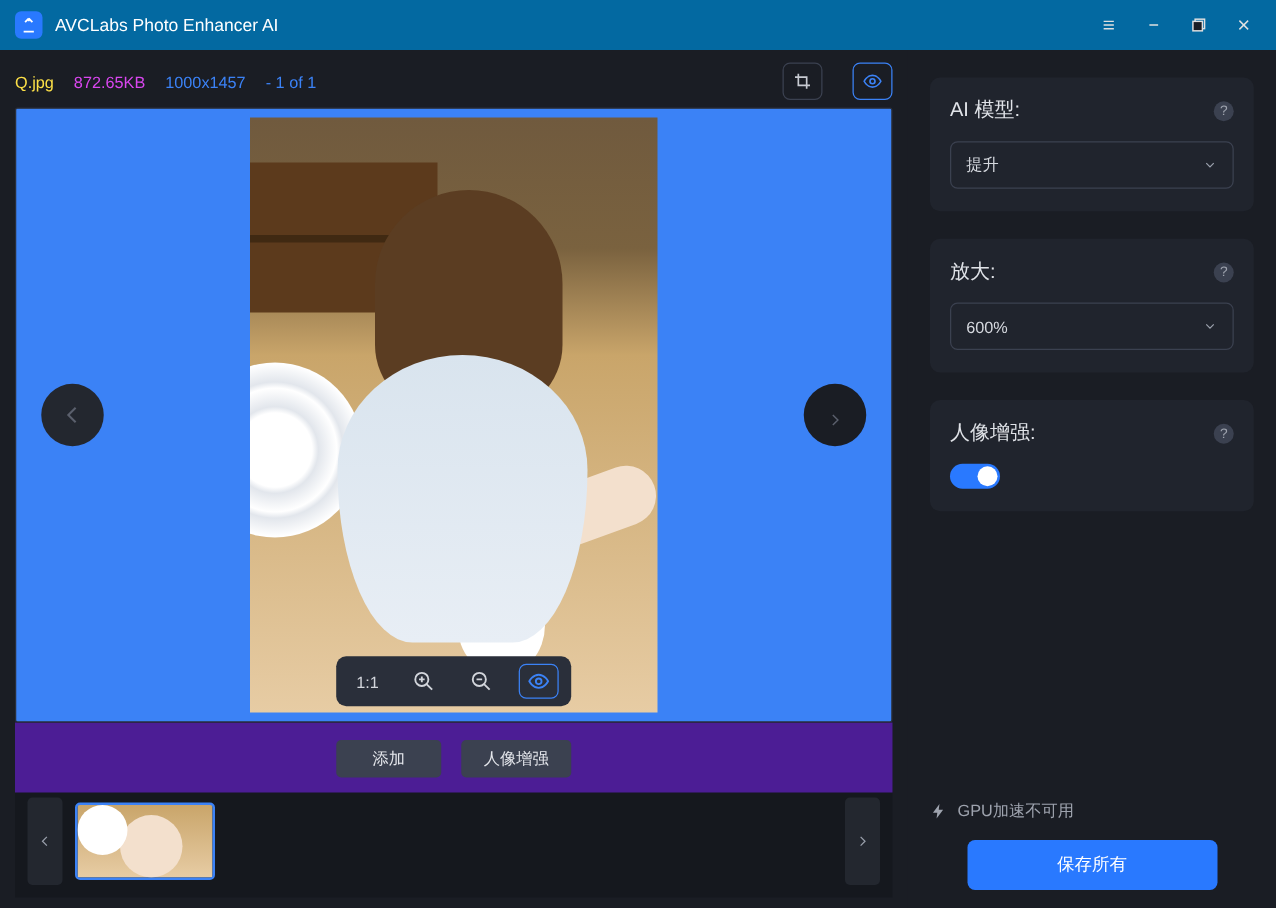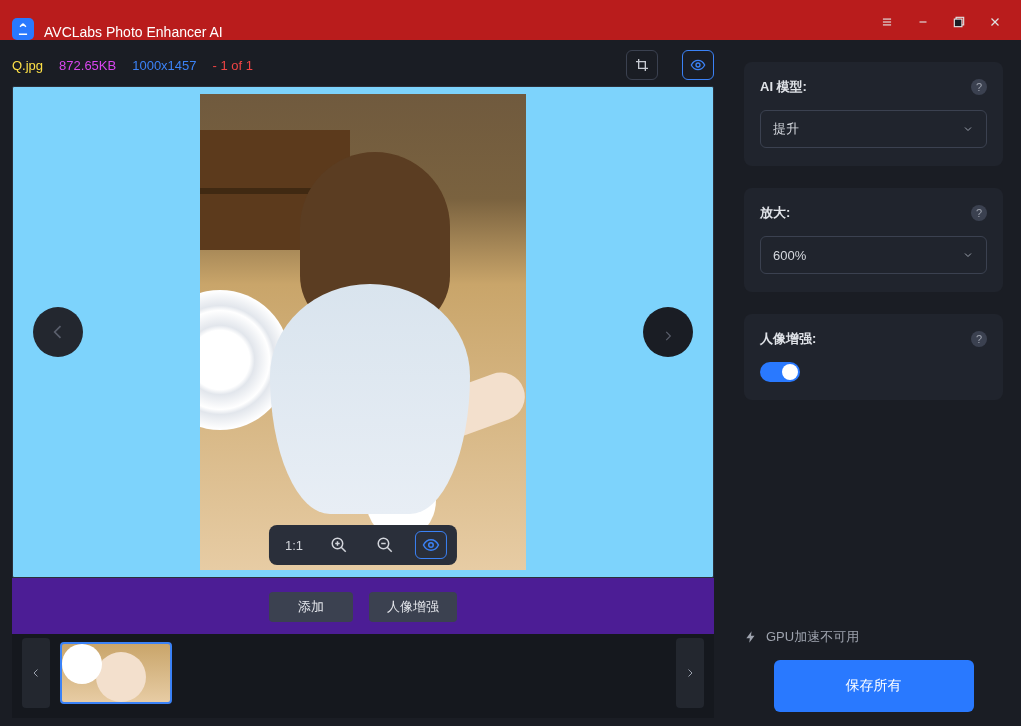--- a/index.html
+++ b/index.html
@@ -1,47 +1,47 @@
 <!DOCTYPE html>
 <html><head>
 <meta charset="utf-8">
 <style>
 * { margin: 0; padding: 0; box-sizing: border-box; }
 body { background: #1a1d24; color: #e0e0e0; font-family: "Segoe UI", "Microsoft YaHei", sans-serif; font-size: 13px; width: 1021px; height: 726px; overflow: hidden; }
 .app { display: flex; flex-direction: column; height: 100%; }
 
 
-.titlebar { height: 40px; display: flex; align-items: flex-end; padding: 0 8px 0 12px; background: #b91c1c; }
+.titlebar { height: 40px; display: flex; align-items: center; padding: 0 8px 0 12px; background: #0369a1; }
 .logo { width: 22px; height: 22px; background: #2979ff; border-radius: 5px; display: flex; align-items: center; justify-content: center; margin-right: 10px; }
 .logo svg { width: 14px; height: 14px; }
 .app-title { color: #fff; font-size: 14px; font-weight: 400; flex: 0 0 auto; }
 .titlebar-spacer { flex: 1; }
 .title-controls { display: flex; align-items: center; gap: 0; }
 .title-controls .tc { width: 36px; height: 36px; display: flex; align-items: center; justify-content: center; color: #e0e0e0; }
 .title-controls .tc svg { width: 14px; height: 14px; }
 
 
 .body { flex: 1; display: flex; min-height: 0; }
 
 
 .main { width: 726px; display: flex; flex-direction: column; padding: 10px 12px 8px 12px; }
 
 
 .fileinfo { height: 30px; display: flex; align-items: center; gap: 16px; margin-bottom: 6px; }
 .fileinfo .fname { color: #fde047; }
 .fileinfo .fsize { color: #d946ef; }
 .fileinfo .fres { color: #3b82f6; text-align: right; }
-.fileinfo .fcount { color: #ef4444; }
+.fileinfo .fcount { color: #3b82f6; }
 .fileinfo-spacer { flex: 1; }
 .rt-btn { width: 32px; height: 30px; margin-left: 8px; border-radius: 6px; border: 1px solid #3b4150; display: flex; align-items: center; justify-content: center; color: #c7cad1; }
 .rt-btn.active { border-color: #3b82f6; color: #3b82f6; }
 .rt-btn svg { width: 16px; height: 16px; }
 
 
-.viewer { flex: 1; min-height: 0; border: 1px solid #2a2f3a; border-radius: 2px; position: relative; background: #7dd3fc; display: flex; align-items: center; justify-content: center; overflow: hidden; }
+.viewer { flex: 1; min-height: 0; border: 1px solid #2a2f3a; border-radius: 2px; position: relative; background: #3b82f6; display: flex; align-items: center; justify-content: center; overflow: hidden; }
 .arrow { width: 50px; height: 50px; border-radius: 50%; background: #23272f; display: flex; align-items: center; justify-content: center; color: #5a5f6c; position: absolute; top: 50%; transform: translateY(-50%); }
 .arrow.left { left: 20px; }
 .arrow.right { right: 20px; }
 .arrow svg { width: 20px; height: 20px; }
 
 .image-box { width: 326px; height: 476px; background: linear-gradient(180deg, #705a3e 0%, #7a623f 22%, #c9a56a 40%, #e7cca4 100%); position: relative; overflow: hidden; }
 
 .image-box::before { content:""; position:absolute; width:110px; height:130px; border-radius:50% 50% 45% 45%; background:#f3e0cd; top:90px; left:118px; }
 .image-box::after { content:""; position:absolute; width:200px; height:230px; border-radius:50% 50% 30% 30%/40% 40% 60% 60%; background: linear-gradient(180deg,#d9e4ee,#e8eef5); top:190px; left:70px; }
 .image-hair { position:absolute; width:150px; height:180px; background:#5b3d22; border-radius:80px 80px 60px 60px; top:58px; left:100px; }
@@ -67,30 +67,30 @@
 .strip { flex: 0 0 auto; display: flex; gap: 8px; }
 .thumb { width: 112px; height: 62px; border-radius: 4px; border: 2px solid #3b82f6; position: relative; overflow:hidden; background: linear-gradient(180deg,#c9a56a,#e7cca4);}
 .thumb::before { content:""; position:absolute; width:50px;height:50px;border-radius:50%;background:#f3e0cd; right:24px; top:8px;}
 .thumb::after { content:""; position:absolute; width:40px;height:40px;border-radius:50%;background:#fff; left:0; top:0;}
 .film-spacer{flex:1;}
 
 
 .right { flex: 1; background: #1a1d24; padding: 22px 18px 14px 18px; display: flex; flex-direction: column; border-left: 0px solid transparent; }
 .panel { background: #20242d; border-radius: 8px; padding: 16px 16px 18px 16px; margin-bottom: 22px; }
 .panel-header { display: flex; align-items: center; margin-bottom: 14px; }
-.panel-header .lbl { color: #e0e3e8; font-size: 13px; font-weight: 700; flex: 1; }
+.panel-header .lbl { color: #e0e3e8; font-size: 16px; font-weight: 400; flex: 1; }
 .help { width: 16px; height: 16px; border-radius: 50%; background: #3b4150; display: flex; align-items: center; justify-content: center; color: #9ea3ae; font-size: 11px; }
 .select { height: 38px; border: 1px solid #3b4150; border-radius: 6px; display: flex; align-items: center; padding: 0 12px; color: #d5d8de; justify-content: space-between; }
 .select svg { width: 12px; height: 12px; color: #9aa0ac; }
 .toggle { width: 40px; height: 20px; border-radius: 10px; background: #2979ff; position: relative; }
 .toggle .knob { width: 16px; height: 16px; border-radius: 50%; background: #fff; position: absolute; top: 2px; right: 2px; }
 .right-spacer { flex: 1; }
 .gpu-note { color: #9ea3ae; display: flex; align-items: center; gap: 8px; margin-bottom: 14px; font-size:13px;}
 .gpu-note svg { width: 14px; height: 14px; }
-.primary-btn { height: 52px; width: 200px; margin: 0 auto; border-radius: 6px; background: #2979ff; color: #fff; display: flex; align-items: center; justify-content: center; font-size: 14px; }
+.primary-btn { height: 40px; width: 200px; margin: 0 auto; border-radius: 6px; background: #2979ff; color: #fff; display: flex; align-items: center; justify-content: center; font-size: 14px; }
 </style>
 </head>
 <body>
 
 <div class="app">
 
   <div class="titlebar">
     <div class="logo">
       <svg viewBox="0 0 24 24" fill="none" stroke="#fff" stroke-width="2.5">
           <path d="M12 3v4M12 3l-5 5M12 3l5 5M5 21h14"></path>

